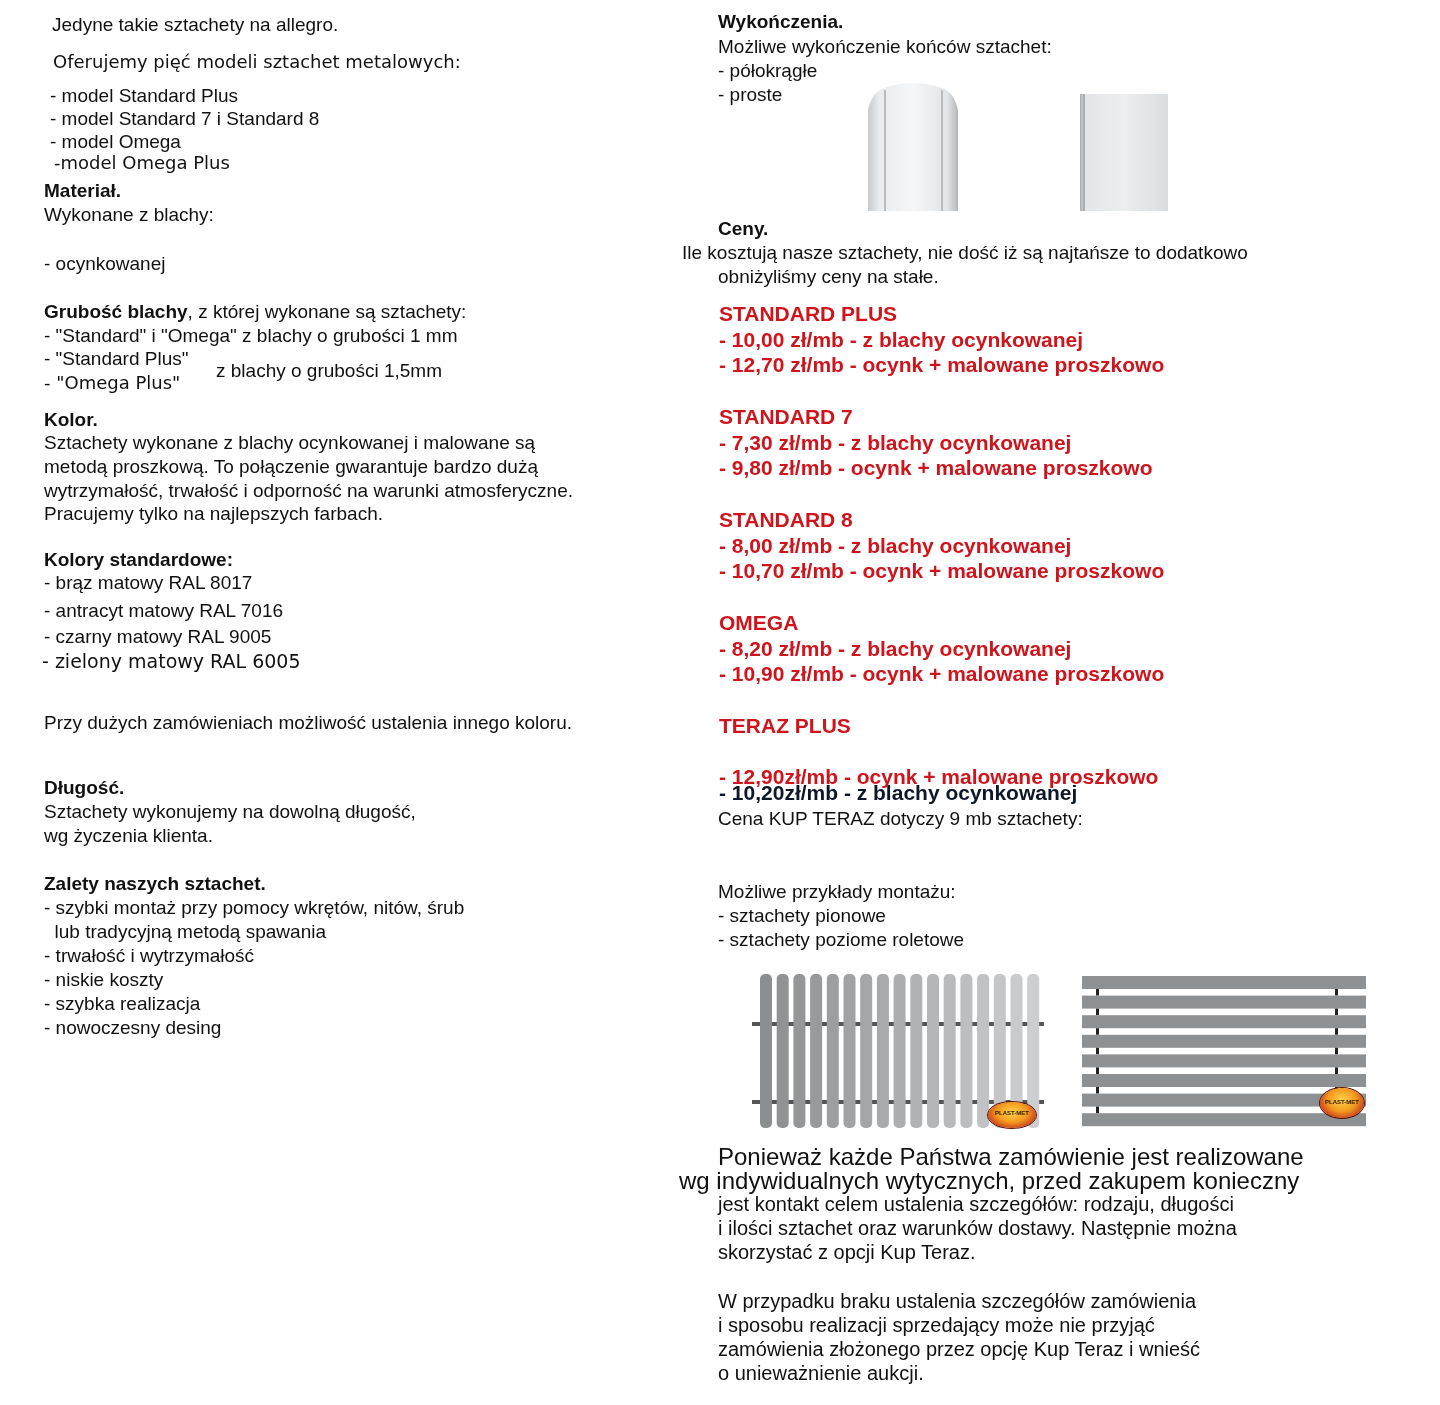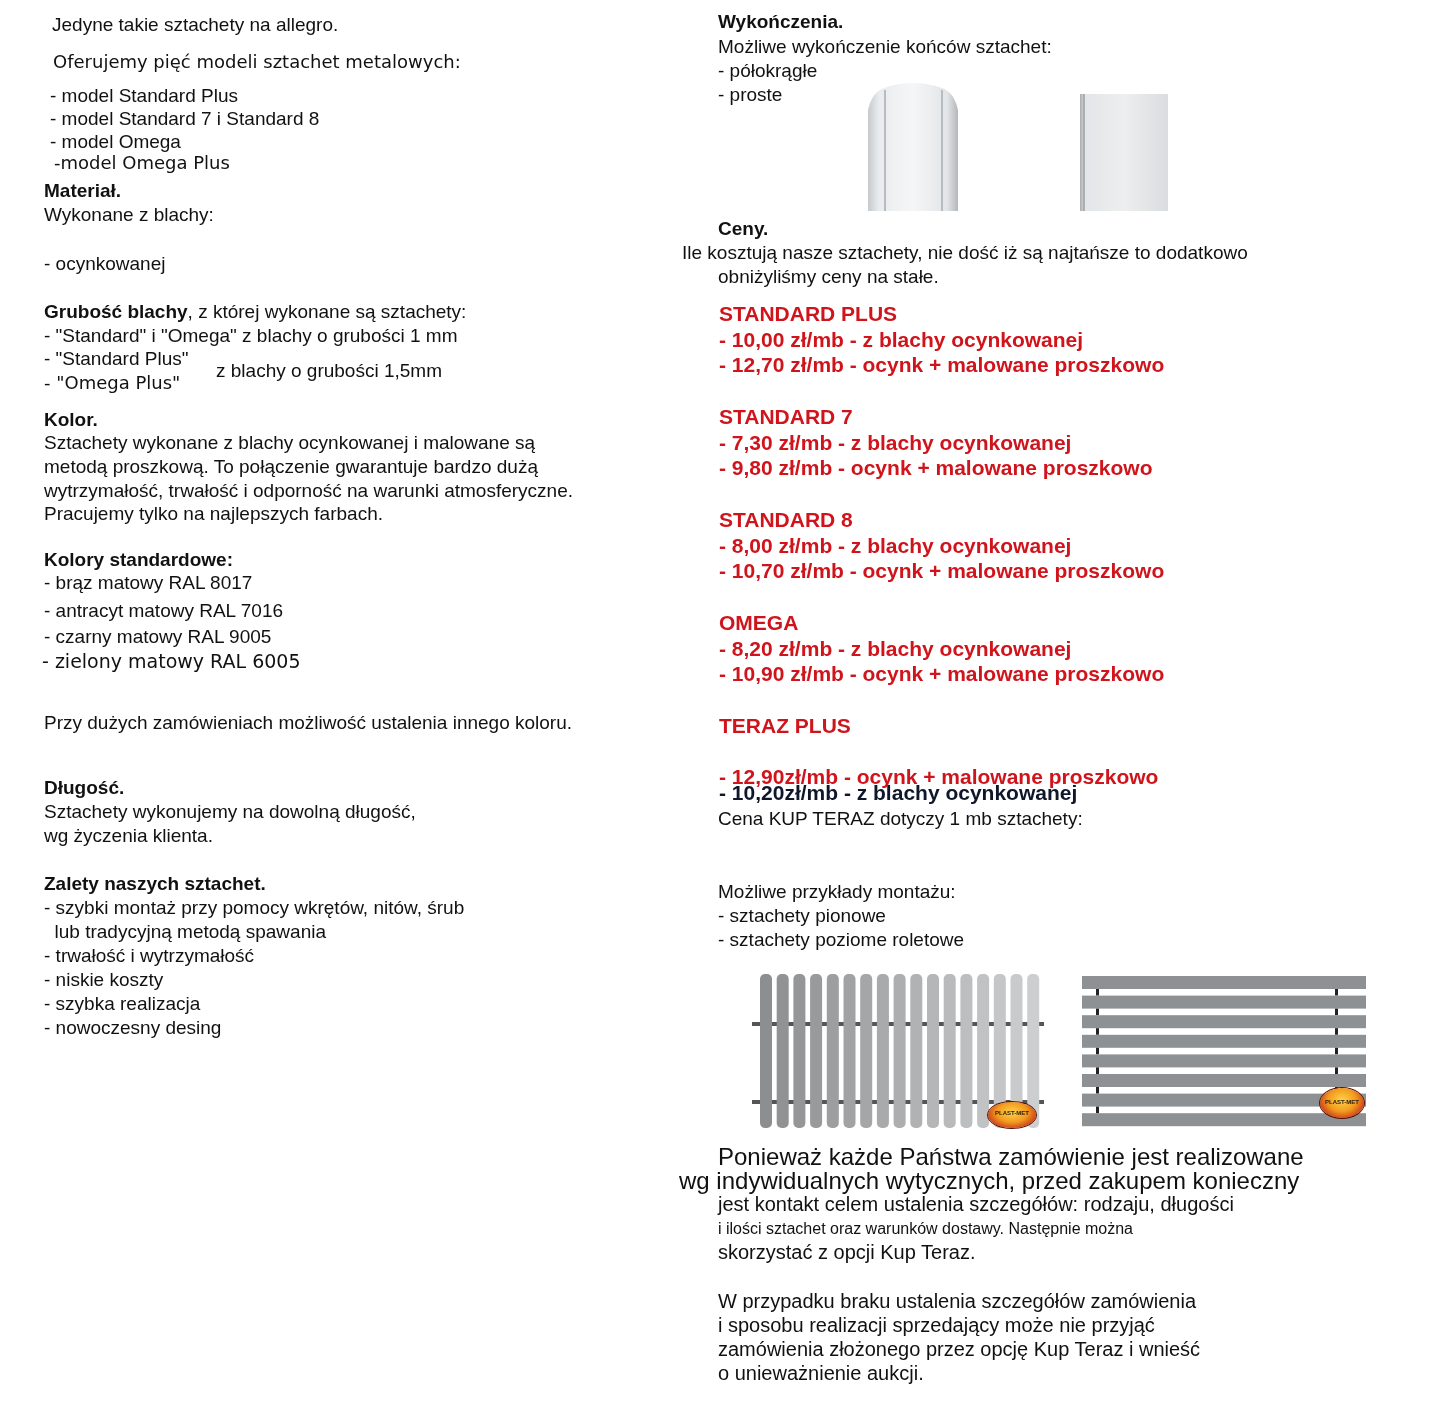--- a/index.html
+++ b/index.html
@@ -120,21 +120,21 @@
     <div class="abs red" style="left: 719px; top: 610px; color: rgb(208, 20, 28);">OMEGA</div>
     <div class="abs red" style="left: 719px; top: 636px; color: rgb(208, 20, 28);">- 8,20 zł/mb - z blachy ocynkowanej</div>
     <div class="abs red" style="left: 719px; top: 661px; color: rgb(208, 20, 28);">- 10,90 zł/mb - ocynk + malowane proszkowo</div>
   </div>
   <div>
     <div class="abs red" style="left: 719px; top: 713px; color: rgb(208, 20, 28);">TERAZ PLUS</div>
     <div class="abs red" style="left: 719px; top: 739px; color: #0f172a; margin-top: 41px;">- 10,20zł/mb - z blachy ocynkowanej</div>
     <div class="abs red" style="left: 719px; top: 764px; color: rgb(208, 20, 28);">- 12,90zł/mb - ocynk + malowane proszkowo</div>
   </div>
 
-  <div class="abs t" style="left:718px;top:807px;">Cena KUP TERAZ dotyczy 1 mb sztachety:</div>
+  <div class="abs t" style="left:718px;top:807px;">Cena KUP TERAZ dotyczy 9 mb sztachety:</div>
 
   <div class="abs t" style="left:718px;top:880px;">Możliwe przykłady montażu:</div>
   <div class="abs t" style="left:718px;top:904px;">- sztachety pionowe</div>
   <div class="abs t" style="left:718px;top:928px;">- sztachety poziome roletowe</div>
 
   <div style="position:absolute;left:748px;top:970px;width:300px;height:160px;">
     <svg id="vfence" width="300" height="160" viewBox="0 0 300 160">
         <rect x="4" y="52" width="292" height="4" fill="#555"></rect>
         <rect x="4" y="130" width="292" height="4" fill="#555"></rect>
         <rect x="12" y="4" width="12" height="154" rx="5" fill="rgb(140,142,144)"></rect>
@@ -186,20 +186,20 @@
         <rect x="2" y="139.20000000000002" width="284" height="13" fill="#8e9194"></rect>
       </svg>
     <div style="position:absolute;left:240px;top:114px;width:44px;height:30px;border-radius:50%;background:radial-gradient(ellipse at 50% 40%,#ffd24a 0%,#f29a1e 45%,#c3321a 80%,#6a1a10 100%);box-shadow:0 0 0 1px #5a1208;">
       <span style="position:absolute;left:0;right:0;top:11px;text-align:center;font-size:6px;font-weight:bold;color:#2a1a10;font-family:'Liberation Sans',sans-serif;">PLAST-MET</span>
     </div>
   </div>
 
   <div class="abs t" style="left:718px;top:1145px;font-size:24px;">Ponieważ każde Państwa zamówienie jest realizowane</div>
   <div class="abs t" style="left:679px;top:1169px;font-size:24px;">wg indywidualnych wytycznych, przed zakupem konieczny</div>
   <div class="abs t" style="left:718px;top:1193px;font-size:20px;">jest kontakt celem ustalenia szczegółów: rodzaju, długości</div>
-  <div class="abs t" style="left:718px;top:1217px;font-size:16px;">i ilości sztachet oraz warunków dostawy. Następnie można</div>
+  <div class="abs t" style="left:718px;top:1217px;font-size:20px;">i ilości sztachet oraz warunków dostawy. Następnie można</div>
   <div class="abs t" style="left:718px;top:1241px;font-size:20px;">skorzystać z opcji Kup Teraz.</div>
 
   <div class="abs t" style="left:718px;top:1290px;font-size:20px;">W przypadku braku ustalenia szczegółów zamówienia</div>
   <div class="abs t" style="left:718px;top:1314px;font-size:20px;">i sposobu realizacji sprzedający może nie przyjąć</div>
   <div class="abs t" style="left:718px;top:1338px;font-size:20px;">zamówienia złożonego przez opcję Kup Teraz i wnieść</div>
   <div class="abs t" style="left:718px;top:1362px;font-size:20px;">o unieważnienie aukcji.</div>
 </div>
 
 </body></html>

